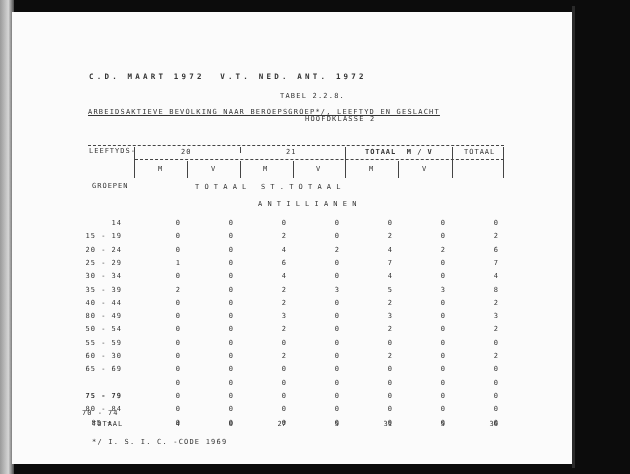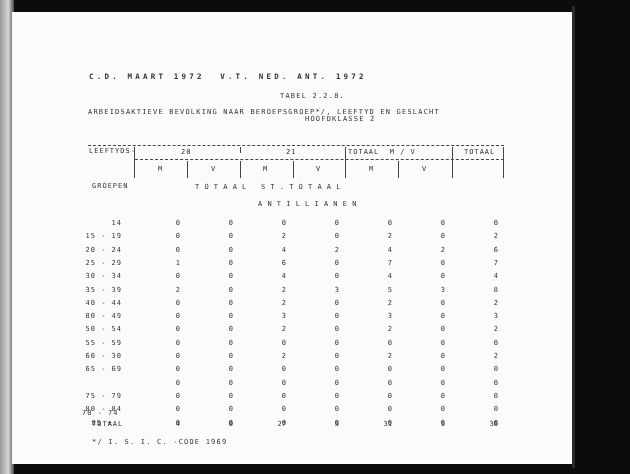--- a/index.html
+++ b/index.html
@@ -33,42 +33,42 @@
 <body>
 
 <div class="spine"></div>
 <div class="spine-edge"></div>
 <div class="page"></div>
 <div class="right-edge"></div>
 
 <div id="content">
   <div class="t hdr1" style="left:89px;top:73px;font-weight:bold;">C.D. MAART 1972  V.T. NED. ANT. 1972</div>
   <div class="t" style="left:280px;top:92px;">TABEL 2.2.8.</div>
-  <div class="t" style="left:88px;top:108px;">ARBEIDSAKTIEVE BEVOLKING NAAR BEROEPSGROEP*/, LEEFTYD EN GESLACHT</div>
+  <div class="t" style="left:88px;top:108px;text-decoration:underline;">ARBEIDSAKTIEVE BEVOLKING NAAR BEROEPSGROEP*/, LEEFTYD EN GESLACHT</div>
   <div class="t" style="left:305px;top:115px;">HOOFDKLASSE 2</div>
 
   <div class="dash" style="left:88px;top:145px;width:416px;"></div>
   <div class="dash" style="left:135px;top:159px;width:369px;"></div>
 
   <div class="lbl" style="left:89px;top:147px;">LEEFTYDS-</div>
   <div class="lbl" style="left:92px;top:154px;margin-top:28px;">GROEPEN</div>
 
   <div class="vbar" style="left:134px;top:147px;height:31px;"></div>
   <div class="vbar" style="left:240px;top:147px;height:6px;"></div>
   <div class="vbar" style="left:345px;top:147px;height:31px;"></div>
   <div class="vbar" style="left:452px;top:147px;height:31px;"></div>
   <div class="vbar" style="left:503px;top:147px;height:31px;"></div>
   <div class="vbar" style="left:187px;top:161px;height:17px;"></div>
   <div class="vbar" style="left:240px;top:161px;height:17px;"></div>
   <div class="vbar" style="left:293px;top:161px;height:17px;"></div>
   <div class="vbar" style="left:398px;top:161px;height:17px;"></div>
 
   <div class="lbl" style="left:181px;top:148px;">20</div>
   <div class="lbl" style="left:286px;top:148px;">21</div>
-  <div class="lbl" style="left:348px;top:148px;">TOTAAL  M / V</div>
+  <div class="lbl" style="left:365px;top:148px;font-weight:bold;">TOTAAL  M / V</div>
   <div class="lbl" style="left:464px;top:148px;">TOTAAL</div>
 
   <div class="lbl" style="left:158px;top:165px;">M</div>
   <div class="lbl" style="left:211px;top:165px;">V</div>
   <div class="lbl" style="left:263px;top:165px;">M</div>
   <div class="lbl" style="left:316px;top:165px;">V</div>
   <div class="lbl" style="left:369px;top:165px;">M</div>
   <div class="lbl" style="left:422px;top:165px;">V</div>
 
   <div class="t spaced" style="left:195px;top:183px;">TOTAAL ST.TOTAAL</div>
@@ -199,21 +199,21 @@
         <div class="lbl" style="left: 82px; top: 378.6px; width: 40px; text-align: left; margin-top: 30px;">70 - 74</div>
         <div class="num" style="left: 160px; top: 378.6px;">0</div>
         <div class="num" style="left: 213px; top: 378.6px;">0</div>
         <div class="num" style="left: 266px; top: 378.6px;">0</div>
         <div class="num" style="left: 319px; top: 378.6px;">0</div>
         <div class="num" style="left: 372px; top: 378.6px;">0</div>
         <div class="num" style="left: 425px; top: 378.6px;">0</div>
         <div class="num" style="left: 478px; top: 378.6px;">0</div>
       </div>
       <div>
-        <div class="lbl" style="left: 82px; top: 391.9px; width: 40px; text-align: right;">75 - 79</div>
+        <div class="lbl" style="left: 82px; top: 391.9px; width: 40px; text-align: right; font-weight: bold;">75 - 79</div>
         <div class="num" style="left: 160px; top: 391.9px;">0</div>
         <div class="num" style="left: 213px; top: 391.9px;">0</div>
         <div class="num" style="left: 266px; top: 391.9px;">0</div>
         <div class="num" style="left: 319px; top: 391.9px;">0</div>
         <div class="num" style="left: 372px; top: 391.9px;">0</div>
         <div class="num" style="left: 425px; top: 391.9px;">0</div>
         <div class="num" style="left: 478px; top: 391.9px;">0</div>
       </div>
       <div>
         <div class="lbl" style="left: 82px; top: 405.2px; width: 40px; text-align: right;">80 - 84</div>

